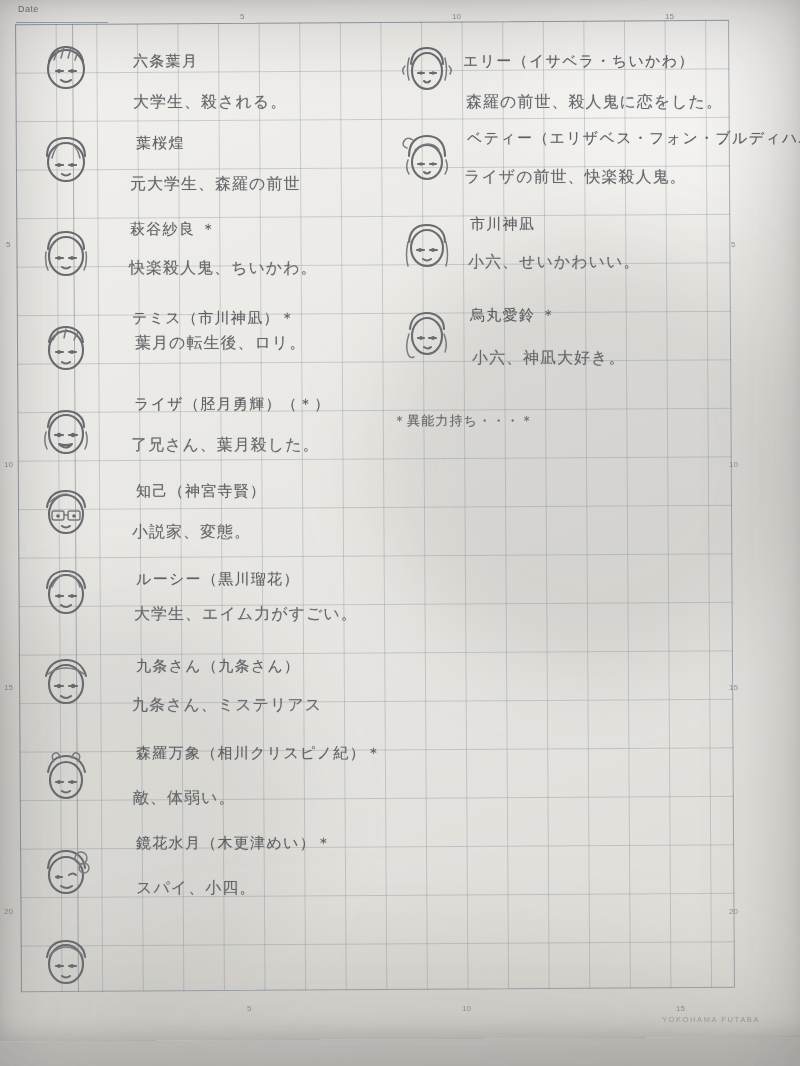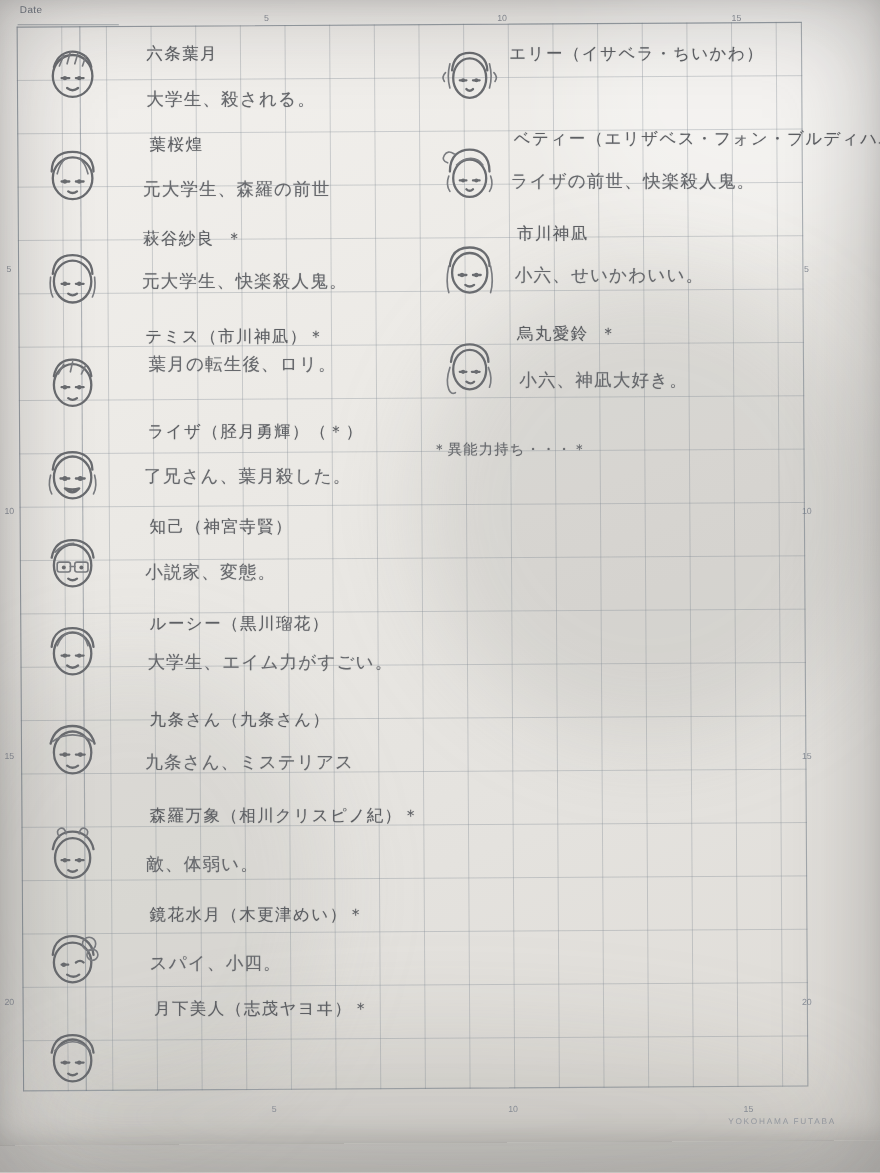--- a/index.html
+++ b/index.html
@@ -64,23 +64,24 @@
   }
   .tickno{
     position:absolute;font-size:8px;color:#8b9099;
     font-family:"Liberation Sans", sans-serif;
   }
 
   
   .hw{
     position:absolute;
     color:#5d5f63;
-    font-family:Liberation Mono, monospace;
+    font-family:Liberation Sans, sans-serif;
     white-space:nowrap;
     text-shadow:0 0 1px rgba(90,92,96,.35);
+    margin-top:12px;
   }
   .name{font-size:15px;letter-spacing:1.3px;}
   .desc{font-size:16px;letter-spacing:1.0px;color:#66686c;}
   .note{font-size:13px;letter-spacing:1.1px;color:#66686c;}
 
   
   .face{position:absolute;width:64px;height:64px;}
   .face svg{width:100%;height:100%;display:block;}
   .ink{fill:none;stroke:#6a6c70;stroke-width:2.1;stroke-linecap:round;stroke-linejoin:round;}
   .ink2{fill:none;stroke:#7a7c80;stroke-width:1.5;stroke-linecap:round;}
@@ -319,21 +320,21 @@
     </svg>
   </div>
 
   <div class="hw name" style="left:133px;top:40px;">六条葉月</div>
   <div class="hw desc" style="left:133px;top:80px;">大学生、殺される。</div>
 
   <div class="hw name" style="left:136px;top:122px;">葉桜煌</div>
   <div class="hw desc" style="left:130px;top:162px;">元大学生、森羅の前世</div>
 
   <div class="hw name" style="left:130px;top:208px;">萩谷紗良 ＊</div>
-  <div class="hw desc" style="left:129px;top:246px;">元大学生、快楽殺人鬼。</div>
+  <div class="hw desc" style="left:129px;top:246px;">快楽殺人鬼、ちいかわ。</div>
 
   <div class="hw name" style="left:132px;top:297px;">テミス（市川神凪）＊</div>
   <div class="hw desc" style="left:135px;top:321px;text-align:right;">葉月の転生後、ロリ。</div>
 
   <div class="hw name" style="left:134px;top:383px;">ライザ（胫月勇輝）（＊）</div>
   <div class="hw desc" style="left:131px;top:423px;">了兄さん、葉月殺した。</div>
 
   <div class="hw name" style="left:136px;top:470px;">知己（神宮寺賢）</div>
   <div class="hw desc" style="left:132px;top:510px;">小説家、変態。</div>
 
@@ -342,23 +343,23 @@
 
   <div class="hw name" style="left:136px;top:645px;">九条さん（九条さん）</div>
   <div class="hw desc" style="left:132px;top:683px;text-align:right;">九条さん、ミステリアス</div>
 
   <div class="hw name" style="left:136px;top:732px;">森羅万象（相川クリスピノ紀）＊</div>
   <div class="hw desc" style="left:133px;top:776px;">敵、体弱い。</div>
 
   <div class="hw name" style="left:136px;top:822px;">鏡花水月（木更津めい）＊</div>
   <div class="hw desc" style="left:136px;top:866px;">スパイ、小四。</div>
 
-  <div class="hw name" style="left:140px;top:908px;">月下美人（志茂ヤヨヰ）＊</div>
 
   <div class="hw name" style="left:463px;top:40px;">エリー（イサベラ・ちいかわ）</div>
+  <div class="hw desc" style="left:466px;top:80px;">森羅の前世、殺人鬼に恋をした。</div>
 
   <div class="hw name" style="left:467px;top:117px;">ベティー（エリザベス・フォン・ブルディハバー）</div>
   <div class="hw desc" style="left:464px;top:155px;">ライザの前世、快楽殺人鬼。</div>
 
   <div class="hw name" style="left:470px;top:203px;">市川神凪</div>
   <div class="hw desc" style="left:468px;top:240px;">小六、せいかわいい。</div>
 
   <div class="hw name" style="left:470px;top:294px;">烏丸愛鈴 ＊</div>
   <div class="hw desc" style="left:472px;top:336px;">小六、神凪大好き。</div>
 

